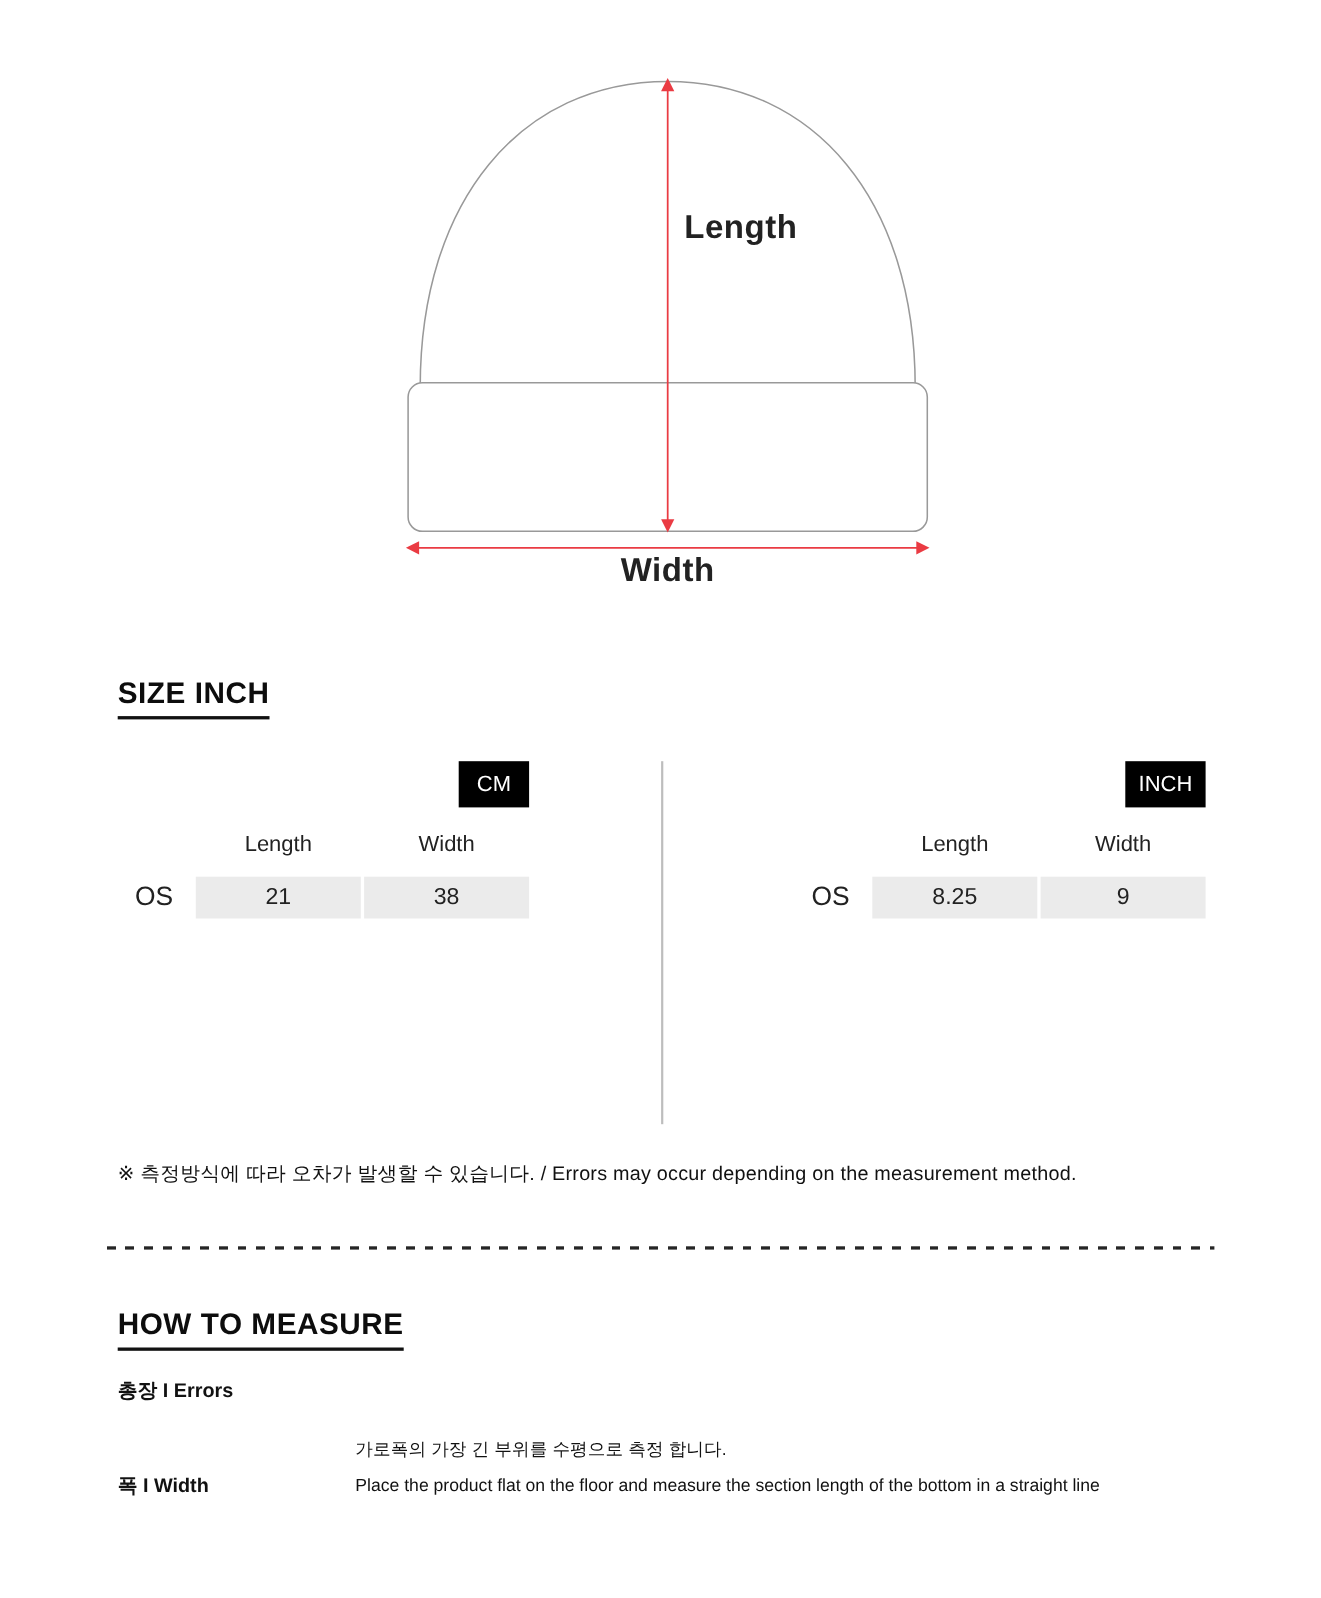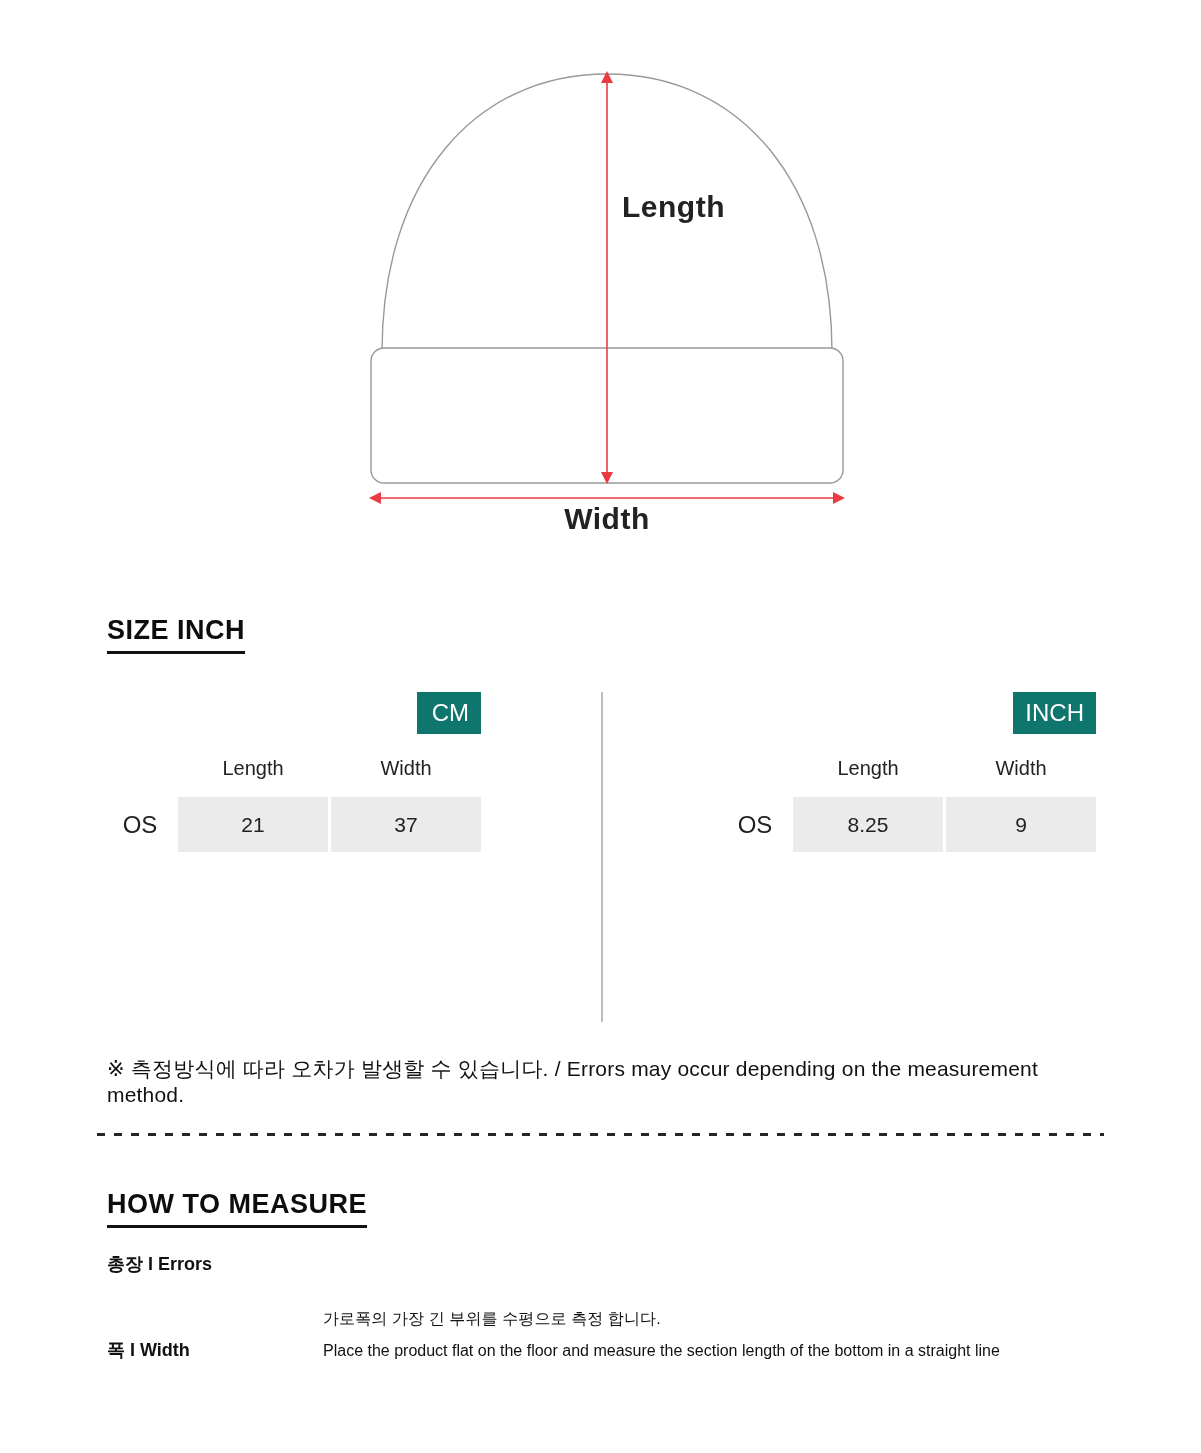--- a/index.html
+++ b/index.html
@@ -47,46 +47,46 @@
   .spec-half { width:50%; position:relative; }
   .spec-divider {
     position:absolute; left:50%; top:0; bottom:0;
     width:2px; background:#bdbdbd;
   }
   .size-table { width:376px; }
   .size-table.right { margin-left:auto; }
   .badge-row { text-align:right; height:42px; }
   .unit-badge {
     display:inline-block;
-    background:#0f766e; color:#ffffff;
-    font-size:24px; line-height:42px;
-    padding:0 12px; min-width:64px; 
+    background:#000000; color:#ffffff;
+    font-size:20px; line-height:42px;
+    padding:0 12px; min-width:64px; text-align:center;
   }
   .tbl-row {
     display:grid;
     grid-template-columns:70px 150px 150px;
     column-gap:3px;
     align-items:center;
   }
   .header-row { margin-top:23px; }
   .header-row .hcell {
     text-align:center; font-size:20px; color:#222;
   }
   .data-row { margin-top:17px; }
   .row-label { text-align:center; font-size:24px; color:#222; }
   .cell {
-    background:#ebebeb; height:55px;
+    background:#ebebeb; height:38px;
     display:flex; align-items:center; justify-content:center;
     font-size:21px; color:#222;
   }
 
   
   .spec-note {
     position:absolute; left:2px; top:1055px;
-    font-size:21px; color:#111; letter-spacing:0.2px;
+    font-size:18px; color:#111; letter-spacing:0.2px;
   }
 
   
   .dashed-divider {
     position:absolute; left:-8px; right:-8px; top:1133px;
     height:3px;
     background:repeating-linear-gradient(90deg,#262626 0 8px,transparent 8px 17px);
   }
 
   
@@ -138,21 +138,21 @@
           <span class="unit-badge">CM</span>
         </div>
         <div class="tbl-row header-row">
           <span class="row-label"></span>
           <span class="hcell">Length</span>
           <span class="hcell">Width</span>
         </div>
         <div class="tbl-row data-row">
           <span class="row-label">OS</span>
           <span class="cell">21</span>
-          <span class="cell">37</span>
+          <span class="cell">38</span>
         </div>
       </div>
     </div>
 
     <div class="spec-half">
       <div class="size-table right">
         <div class="badge-row">
           <span class="unit-badge">INCH</span>
         </div>
         <div class="tbl-row header-row">

